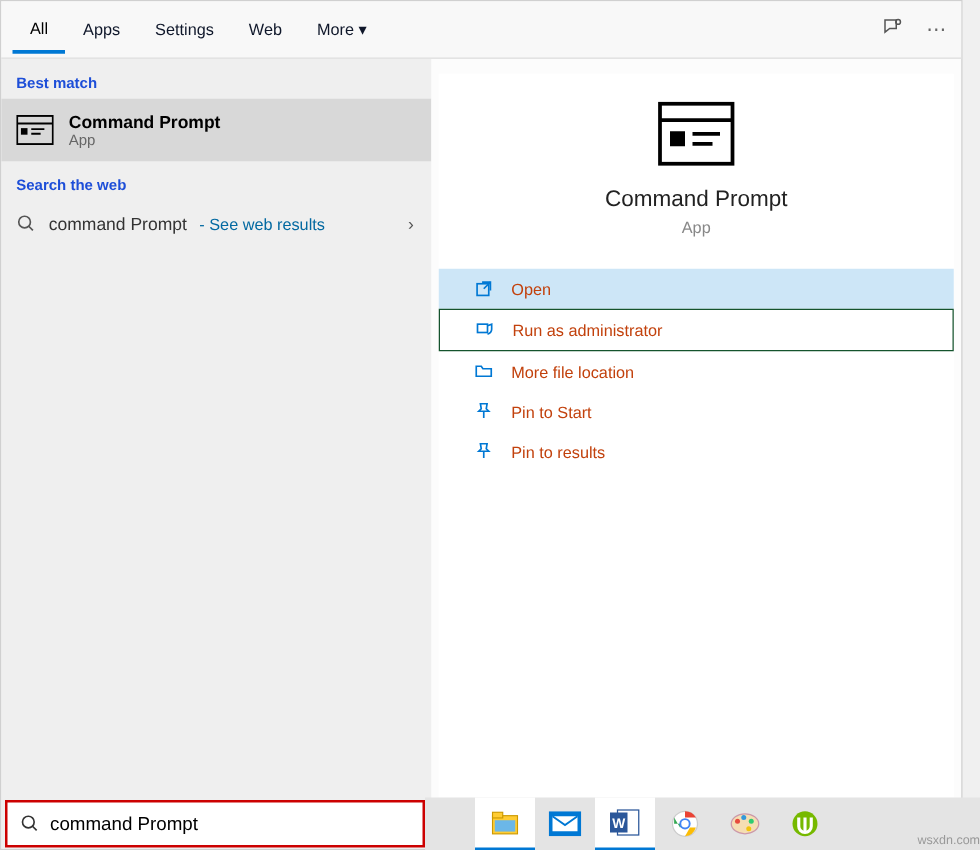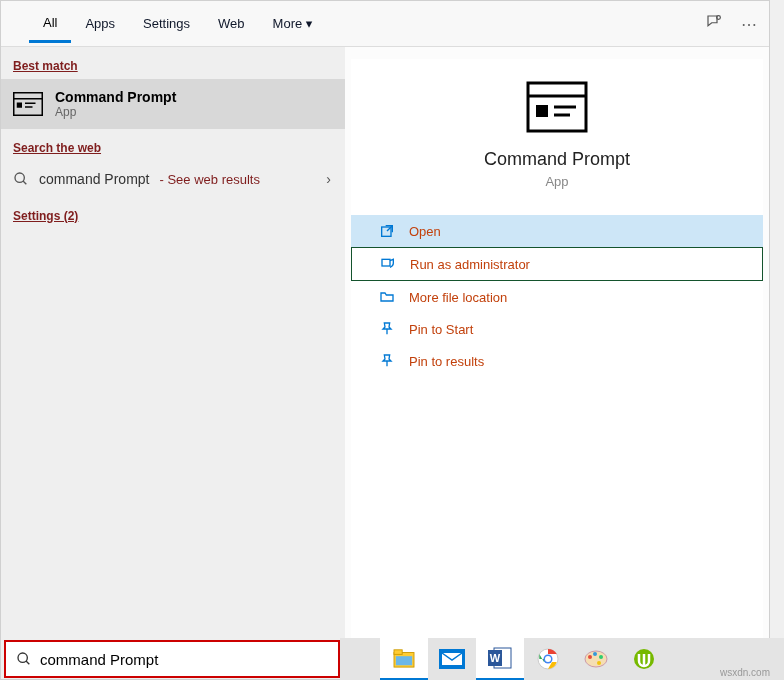--- a/index.html
+++ b/index.html
@@ -1,38 +1,38 @@
 <!DOCTYPE html>
 <html><head>
 <meta charset="utf-8">
 <style>
 * { margin: 0; padding: 0; box-sizing: border-box; font-family: "Segoe UI", Arial, sans-serif; }
 body { width: 784px; height: 680px; background: #f0f0f0; position: relative; overflow: hidden; }
 
 .search-panel { width: 770px; height: 680px; background: #f2f2f2; display: flex; flex-direction: column; border: 1px solid #d0d0d0; }
 
-.tabs { display: flex; align-items: center; height: 46px; border-bottom: 1px solid #ddd; padding: 0 28px; background: #f8f8f8; position: relative; }
+.tabs { display: flex; align-items: center; height: 46px; border-bottom: 1px solid #ddd; padding: 0 9px; background: #f8f8f8; position: relative; }
 .tab { padding: 10px 14px; font-size: 13px; color: #0f172a; cursor: pointer; }
 .tab.active { color: #000; border-bottom: 3px solid #0078d4; }
 .top-icons { position: absolute; right: 12px; top: 0; height: 46px; display: flex; align-items: center; gap: 18px; }
 .top-icons span { color: #666; cursor: pointer; font-size: 16px; }
 
 .main-row { display: flex; flex: 1; overflow: hidden; }
 .left-col { width: 344px; background: #efefef; display: flex; flex-direction: column; }
 .right-col { flex: 1; background: #fcfcfc; padding-top: 6px; display: flex; flex-direction: column; }
 
-.section-label { font-size: 12px; font-weight: 600; padding: 12px 12px 6px 12px; color: #7f1d1d; text-decoration: underline; }
+.section-label { font-size: 12px; font-weight: 600; padding: 12px 12px 6px 12px; color: #1d4ed8; }
 .best-item { display: flex; align-items: center; background: #d8d8d8; padding: 10px 12px; gap: 12px; }
 .cmd-icon { width: 30px; height: 26px; }
 .best-text .title { font-size: 14px; font-weight: 600; }
 .best-text .sub { font-size: 12px; color: #666; }
 
 .web-row { display: flex; align-items: center; padding: 10px 12px; gap: 10px; position: relative; cursor: pointer; }
 .web-row .q { font-size: 14px; color: #333; }
-.web-row .hint { font-size: 13px; color: #7f1d1d; }
+.web-row .hint { font-size: 13px; color: #0369a1; }
 .web-row .chev { position: absolute; right: 14px; color: #555; font-size: 14px; }
 
 .preview-card { margin: 6px 6px 0 6px; background: #fff; display: flex; flex-direction: column; align-items: center; padding-top: 22px; flex: 1; }
 .big-icon { width: 62px; height: 52px; margin-bottom: 16px; }
 .preview-title { font-size: 18px; color: #222; }
 .preview-sub { font-size: 13px; color: #888; margin-top: 4px; margin-bottom: 26px; }
 
 .actions { width: 100%; }
 .action { display: flex; align-items: center; gap: 14px; padding: 8px 28px; font-size: 13px; color: #c2410c; cursor: pointer; }
 .action.open { background: #cde6f7; }
@@ -40,21 +40,21 @@
 .action svg, .action .ico { width: 16px; height: 16px; flex-shrink: 0; color: #0078d4; }
 .action .ico { display: inline-flex; align-items: center; justify-content: center; font-size: 14px; }
 
 .bottom { position: absolute; left: 0; bottom: 0; width: 784px; height: 42px; display: flex; align-items: center; }
 .search-box { width: 336px; height: 38px; margin-left: 4px; border: 2px solid #c00; background: #fff; display: flex; align-items: center; padding: 0 10px; gap: 8px; }
 .search-box input { border: none; outline: none; font-size: 15px; flex: 1; }
 
 .taskbar { flex: 1; height: 42px; background: #e4e4e4; display: flex; align-items: center; padding-left: 40px; gap: 0; }
 .taskbar .app { width: 48px; height: 42px; display: flex; align-items: center; justify-content: center; cursor: pointer; }
 .taskbar .app.active { background: #fff; border-bottom: 2px solid #0078d4; }
-.watermark { position: absolute; right: 14px; bottom: 2px; font-size: 10px; color: #999; margin-top: 47px; }
+.watermark { position: absolute; right: 0; bottom: 2px; font-size: 10px; color: #999; margin-top: 47px; }
 
 .search-icon { width: 16px; height: 16px; }
 </style>
 </head>
 <body>
 
 <div class="search-panel">
 
   <div class="tabs">
     <div class="tab active">All</div>
@@ -94,21 +94,20 @@
       <div class="web-row">
         <svg class="search-icon" viewBox="0 0 24 24" fill="none" stroke="#555" stroke-width="2">
             <circle cx="10" cy="10" r="7"></circle>
             <line x1="20" y1="20" x2="15" y2="15"></line>
           </svg>
         <span class="q">command Prompt</span>
         <span class="hint"> - See web results</span>
         <span class="chev">›</span>
       </div>
 
-      <div class="section-label">Settings (2)</div>
     </div>
 
     <div class="right-col">
       <div class="preview-card">
         <svg class="big-icon" viewBox="0 0 62 52">
             <rect x="2" y="2" width="58" height="48" fill="none" stroke="#000" stroke-width="3"></rect>
             <line x1="2" y1="15" x2="60" y2="15" stroke="#000" stroke-width="3"></line>
             <rect x="10" y="24" width="12" height="12" fill="#000"></rect>
             <line x1="28" y1="26" x2="50" y2="26" stroke="#000" stroke-width="3"></line>
             <line x1="28" y1="34" x2="44" y2="34" stroke="#000" stroke-width="3"></line>

